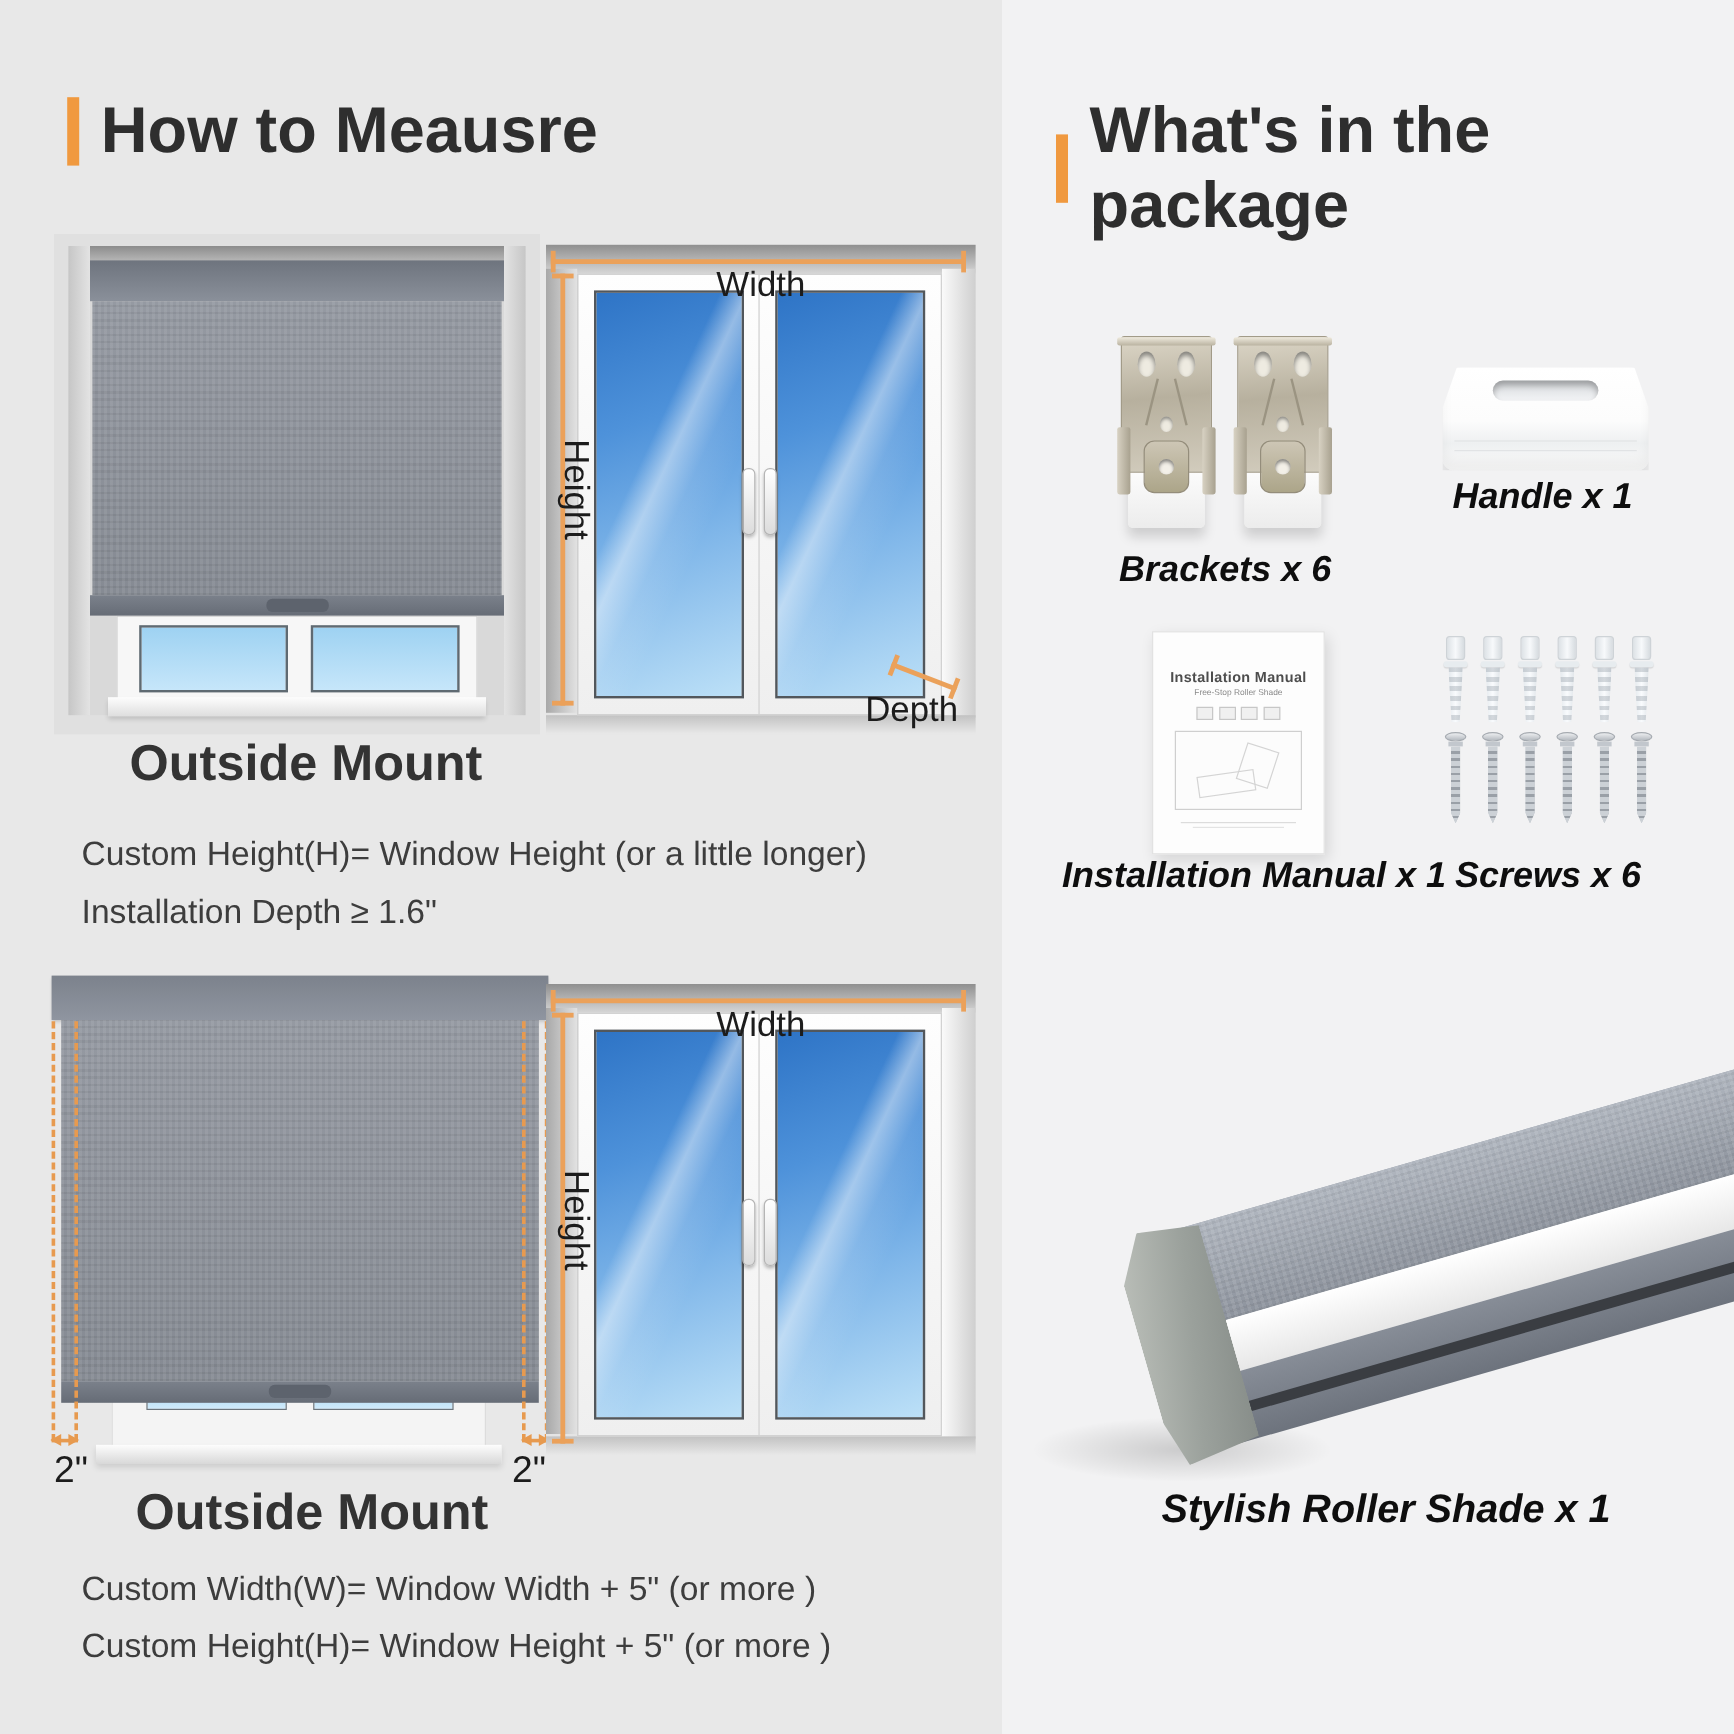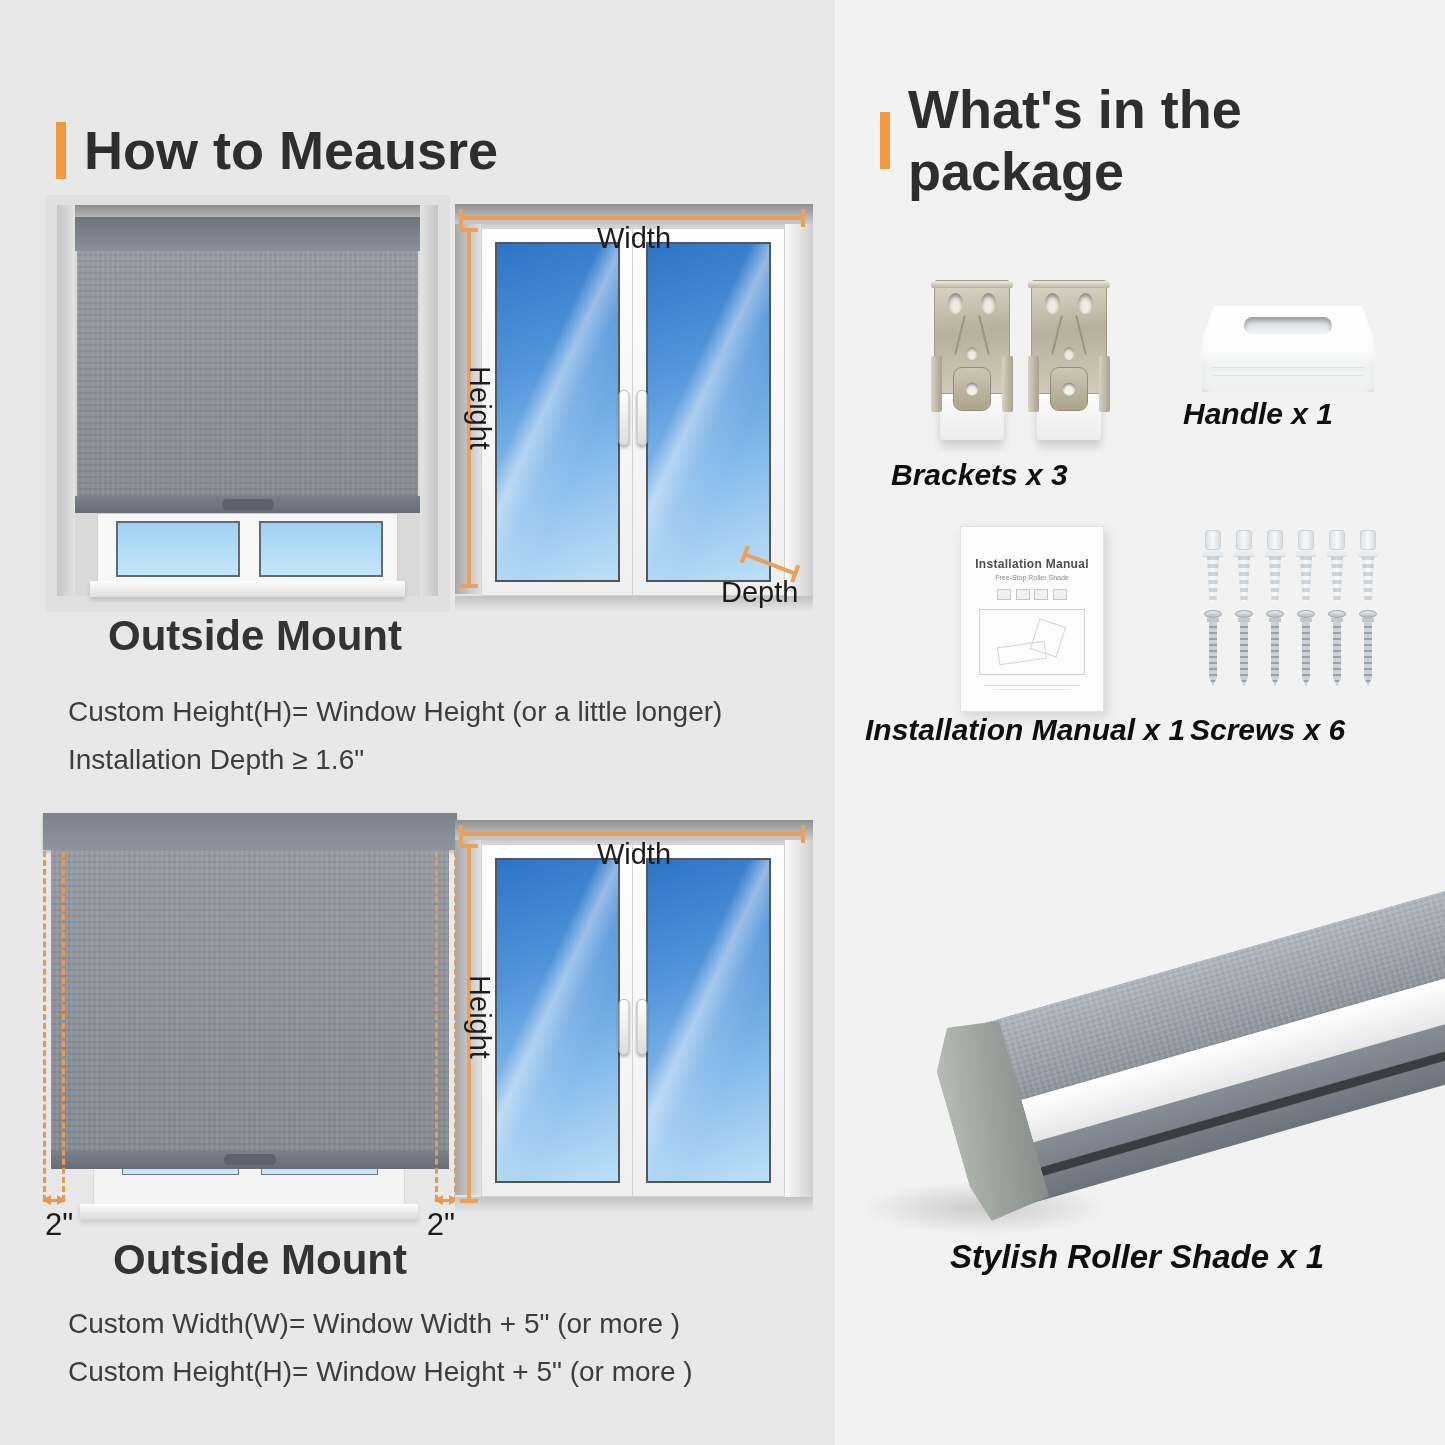--- a/index.html
+++ b/index.html
@@ -86,21 +86,21 @@
   .oarrow::before{left:-1px;border-right:9px solid #e79a4f;}
   .oarrow::after{right:-1px;border-left:9px solid #e79a4f;}
   .ohang{position:absolute;top:402px;font-size:31px;color:#1c1c1c;}
 
   
   .mount-heading{position:absolute;font-size:42px;font-weight:bold;color:#333;text-align:center;}
   .body-lines{position:absolute;font-size:28px;color:#3d3d3d;}
   .body-lines div{height:48px;line-height:48px;white-space:nowrap;}
 
   
-  .pkg-label{position:absolute;font-size:30px;font-weight:bold;font-style:italic;color:#0e0e0e;white-space:nowrap;}
+  .pkg-label{position:absolute;font-size:30px;font-weight:bold;font-style:italic;color:#0e0e0e;text-align:center;white-space:nowrap;}
 
   .bracket{position:absolute;width:76px;height:164px;}
   .b-base{position:absolute;left:6px;right:6px;bottom:0;height:56px;background:linear-gradient(#ffffff,#ececec);border-radius:4px;box-shadow:0 7px 10px rgba(0,0,0,.15);}
   .b-metal{position:absolute;left:0;right:0;top:4px;height:112px;background:linear-gradient(175deg,#dcd6c7,#b7b09e 45%,#d2ccbd);border:1px solid #a29b88;border-radius:3px;}
   .b-lip{position:absolute;left:-4px;right:-4px;top:0;height:7px;background:linear-gradient(#efeadd,#b9b2a0);border-radius:2px;}
   .b-hole{position:absolute;top:12px;width:15px;height:21px;border-radius:50%;background:#eeebe1;box-shadow:inset 0 3px 4px rgba(0,0,0,.45);}
   .b-hole.h1{left:13px;}.b-hole.h2{right:13px;}
   .b-slant{position:absolute;top:34px;width:2px;height:40px;background:#9b9482;}
   .b-slant.s1{left:24px;transform:rotate(14deg);}
   .b-slant.s2{right:24px;transform:rotate(-14deg);}
@@ -162,21 +162,21 @@
       background:linear-gradient(100deg,#bcc0ba,#9ba19c 55%,#878d89);
       clip-path:polygon(30% 0,100% 4%,100% 96%,16% 100%,0 80%,0 20%);}
 </style>
 </head>
 <body>
 
 <div class="canvas">
 
   <div class="panel panel-left">
 
-    <div class="sec-title" style="left:56px;top:78px;margin-top:41px;">
+    <div class="sec-title" style="left:56px;top:78px;">
       <div class="accent-bar"></div>
       <h1>How to Meausre</h1>
     </div>
 
     <div class="pin">
       <div class="pin-recess"></div>
       <div class="pin-recess-top"></div>
       <div class="pin-sidewall-l"></div>
       <div class="pin-sidewall-r"></div>
       <div class="pin-window">
@@ -305,21 +305,21 @@
         <div class="b-hole h1"></div>
         <div class="b-hole h2"></div>
         <div class="b-slant s1"></div>
         <div class="b-slant s2"></div>
         <div class="b-smallhole"></div>
         <div class="b-key"></div>
       </div>
       <div class="b-clip cl"></div>
       <div class="b-clip cr"></div>
     </div>
-    <div class="pkg-label" style="left:56px;top:458px;width:260px;">Brackets x 3</div>
+    <div class="pkg-label" style="left:56px;top:458px;width:260px;">Brackets x 6</div>
 
     <div class="handle-body">
       <div class="handle-slot"></div>
       <div class="handle-ridge"></div>
     </div>
     <div class="pkg-label" style="left:348px;top:397px;width:205px;">Handle x 1</div>
 
     <div class="manual-book">
       <div class="m-title">Installation Manual</div>
       <div class="m-sub">Free-Stop Roller Shade</div>

